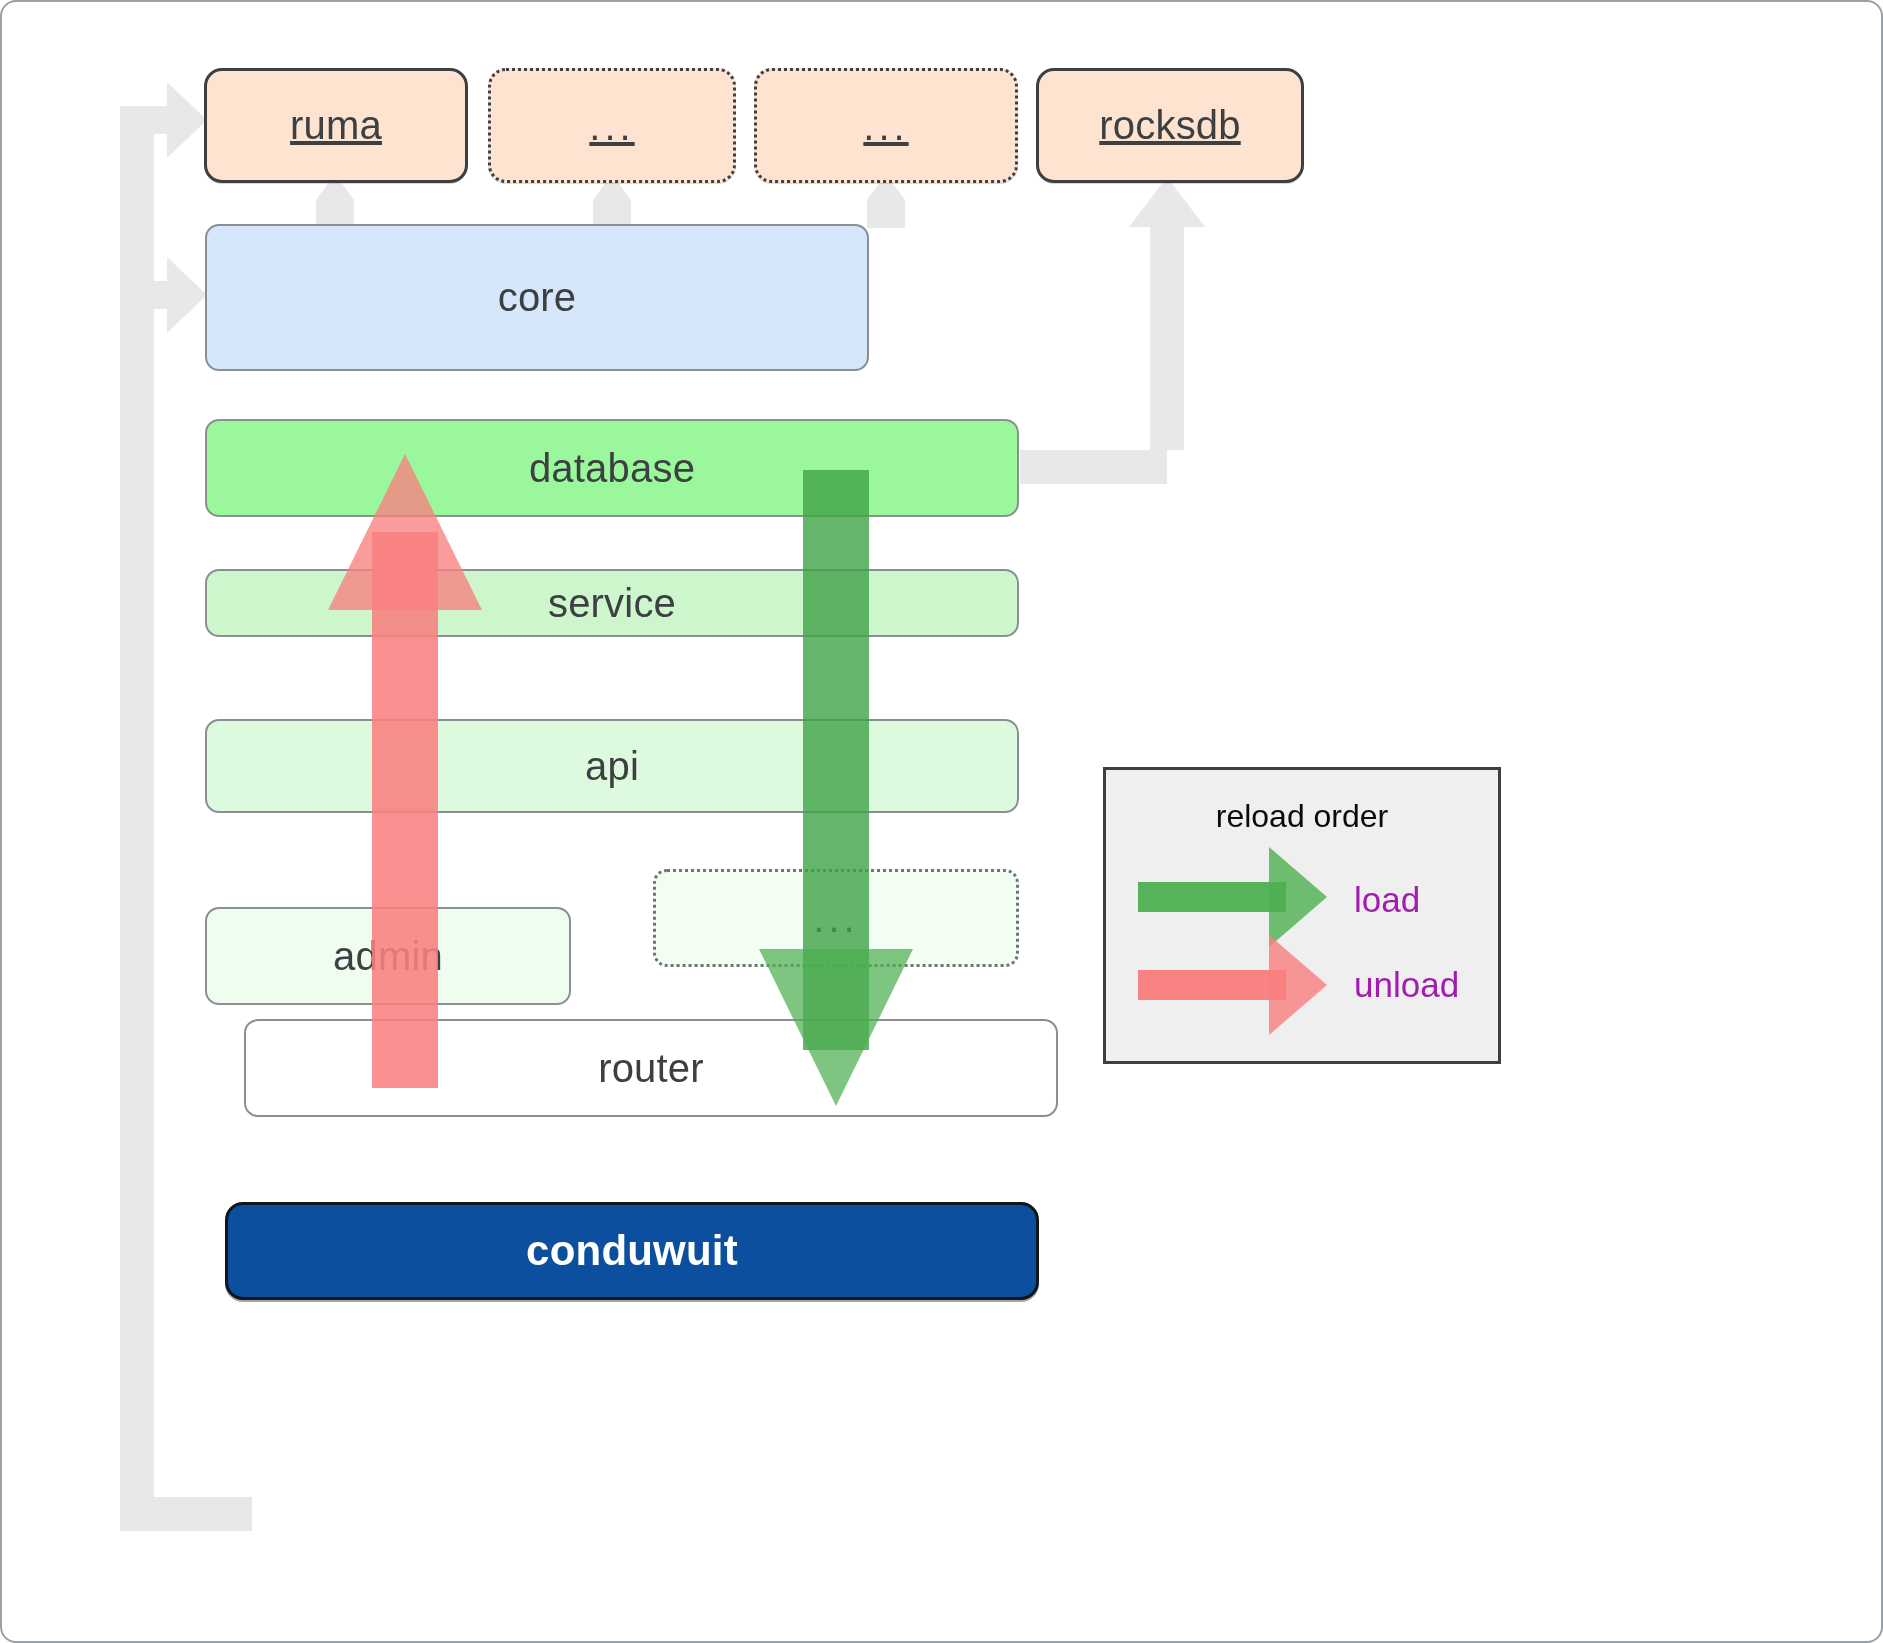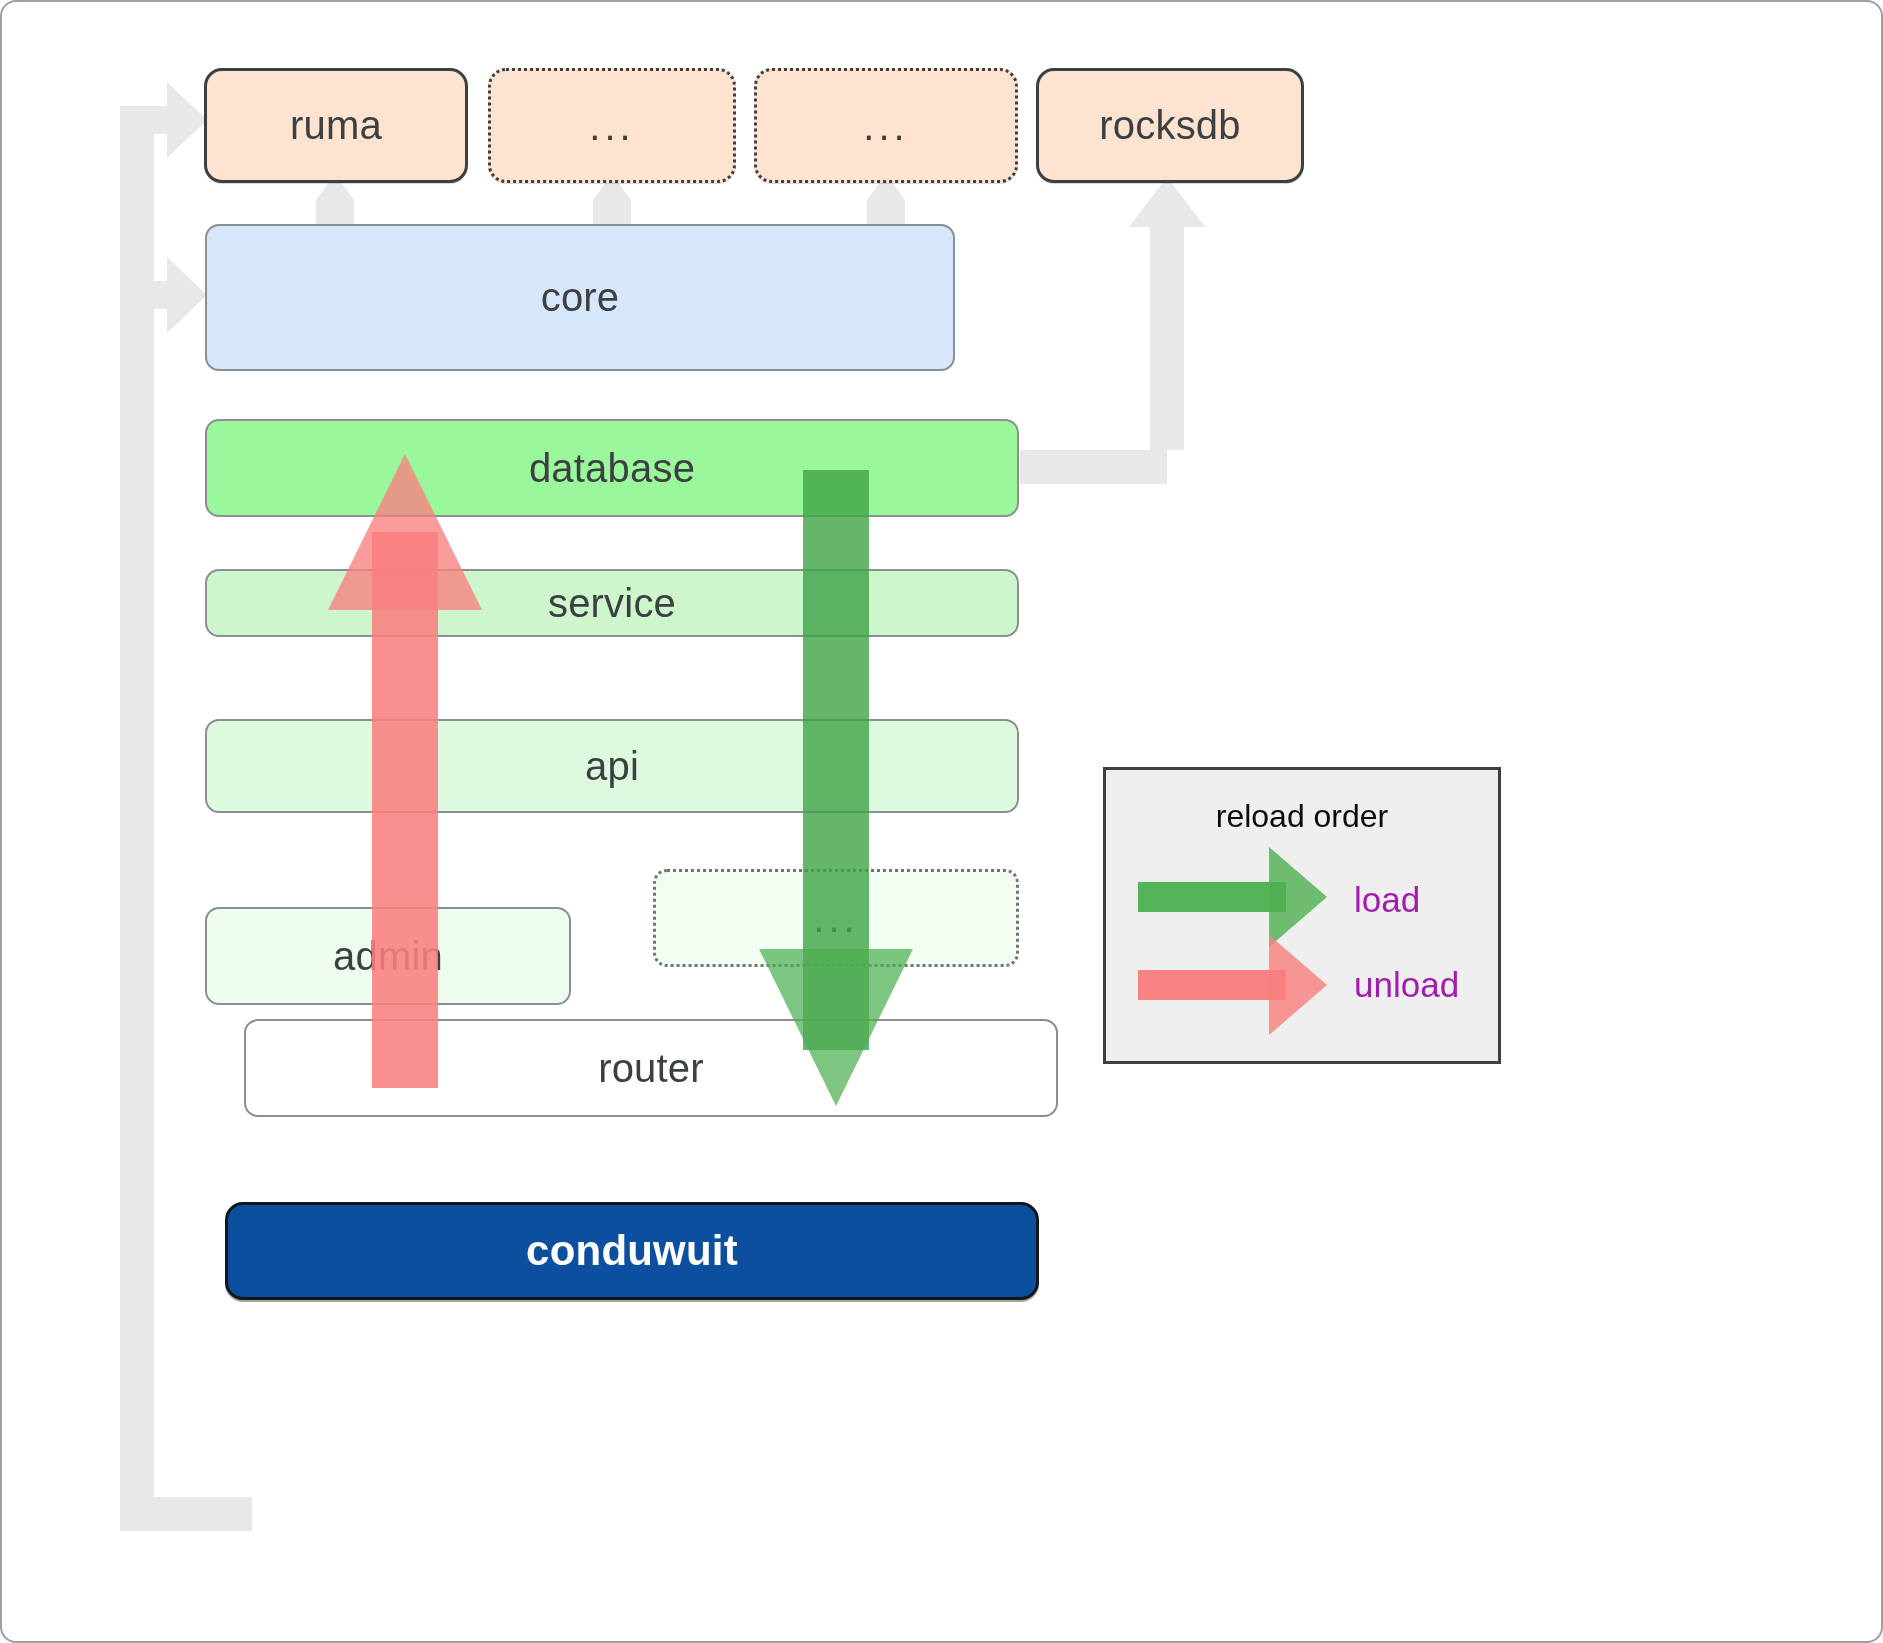--- a/index.html
+++ b/index.html
@@ -24,20 +24,21 @@
     z-index:3;
   }
   .box .lbl{pointer-events:none;}
   
   .dep{
     background:#fde3d0;
     border:3px solid #3c4043;
     border-radius:18px;
     height:115px;
     box-shadow:0 1px 0 rgba(0,0,0,.15);
+    text-decoration:underline;
   }
   .dep.dotted{border-style:dotted;border-width:3px;border-color:#3c4043;}
   .dep .lbl{font-size:40px;color:#3c4043;}
   .dots{letter-spacing:4px;font-size:40px;line-height:0.6;}
 
   
   .layer{
     border:2px solid #8a8f94;
     border-radius:14px;
   }
@@ -120,21 +121,21 @@
   </div>
 
   <div class="box dep dotted" style="left:752px;top:66px;width:264px;">
     <span class="lbl dots">...</span>
   </div>
 
   <div class="box dep" style="left:1034px;top:66px;width:268px;">
     <span class="lbl">rocksdb</span>
   </div>
 
-  <div class="box layer c-core" style="left:203px;top:222px;width:750px;height:147px;">
+  <div class="box layer c-core" style="left:203px;top:222px;width:664px;height:147px;">
     <span class="lbl">core</span>
   </div>
 
   <div class="box layer c-database" style="left:203px;top:417px;width:814px;height:98px;">
     <span class="lbl">database</span>
   </div>
 
   <div class="box layer c-service" style="left:203px;top:567px;width:814px;height:68px;">
     <span class="lbl">service</span>
   </div>

